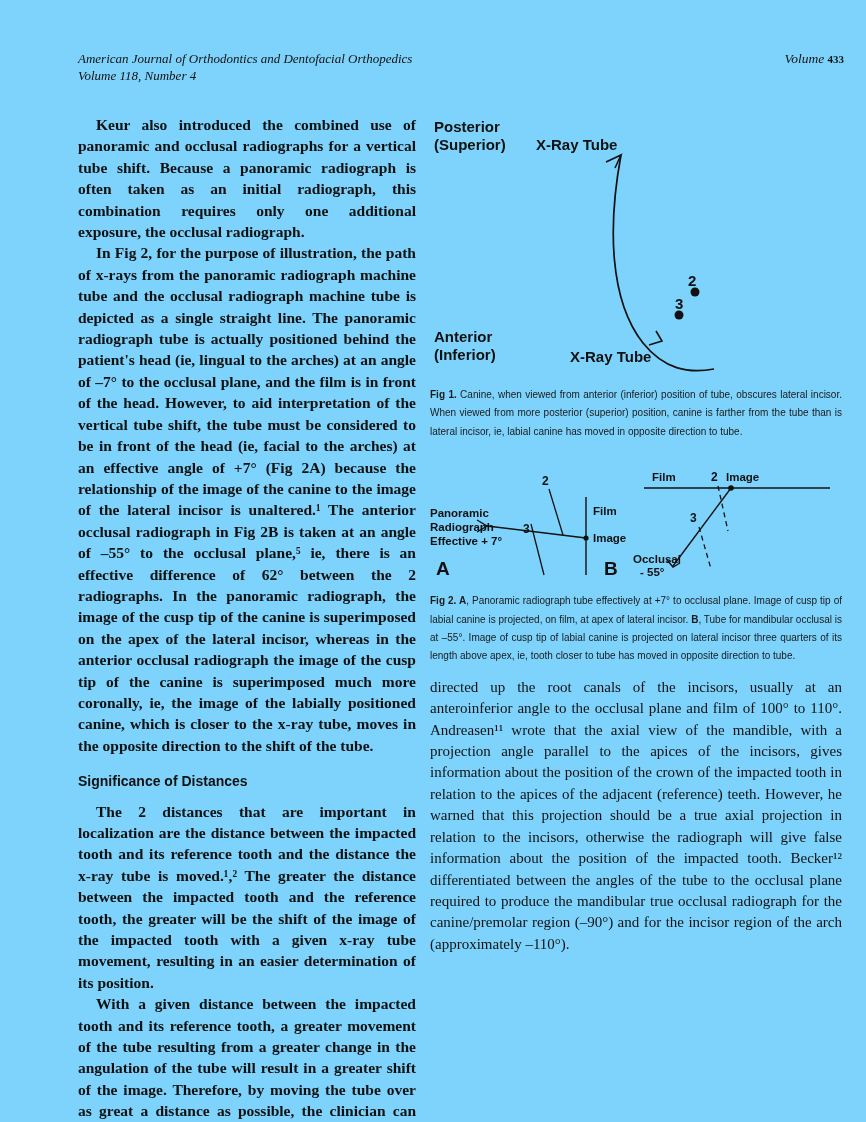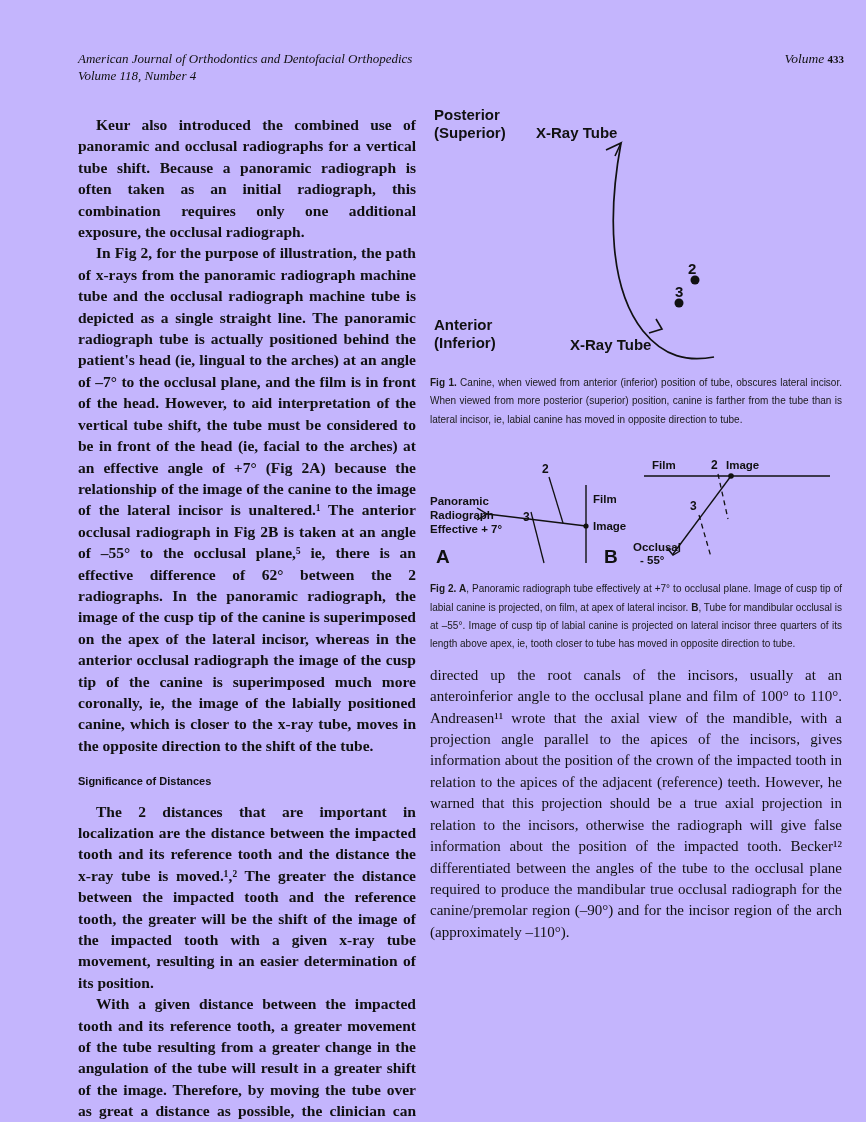--- a/index.html
+++ b/index.html
@@ -1,44 +1,44 @@
 <!DOCTYPE html>
 <html><head>
 <meta charset="utf-8">
 <style>
   html,body{margin:0;padding:0;background:#ffffff;}
   .page{
     position:relative;
     width:866px;height:1122px;
-    background:#c4b5fd;
+    background:#7dd3fc;
     font-family:"Liberation Serif","DejaVu Serif",serif;
     color:#111111;
     overflow:hidden;
   }
   
   .running-head{
     position:absolute;left:78px;top:50px;width:766px;
     font-size:13px;line-height:17px;
   }
   .rh-left{float:left;font-style:italic;}
   .rh-right{float:right;font-style:italic;font-size:13.5px;}
   .rh-right .pagenum{font-style:normal;font-weight:bold;font-size:11px;}
   
   .col-left{
     position:absolute;left:78px;top:114px;width:338px;
     font-size:15.5px;line-height:21.4px;text-align:justify;
   }
   .col-right{
-    position:absolute;left:430px;top:98px;width:412px;
+    position:absolute;left:430px;top:110px;width:412px;
   }
   .col-left p{margin:0;text-indent:18px;font-weight:bold;}
   .body-par{font-size:15px;line-height:21.4px;text-align:justify;margin:0;}
   .sec-heading{
     font-family:"Liberation Sans","DejaVu Sans",sans-serif;
-    font-weight:bold;font-size:11px;
+    font-weight:bold;font-size:14px;
     margin:15px 0 8px 0;text-indent:0;text-align:left;
   }
   .figure svg{display:block;}
   .fig-caption{
     font-family:"Liberation Sans","DejaVu Sans",sans-serif;
     font-size:10px;line-height:18.4px;text-align:justify;
     margin:4px 0 0 0;color:#1a1a1a;
   }
   .fig-caption .cap-bold{font-weight:bold;}
   .right-text{margin-top:11px;}

